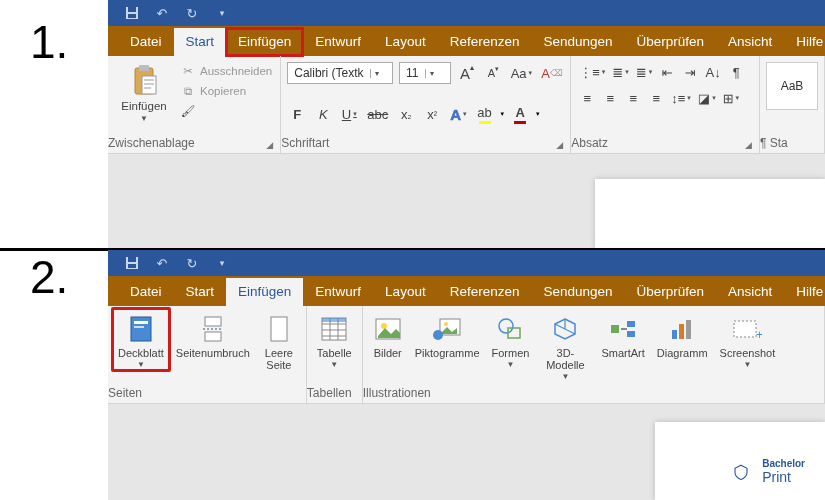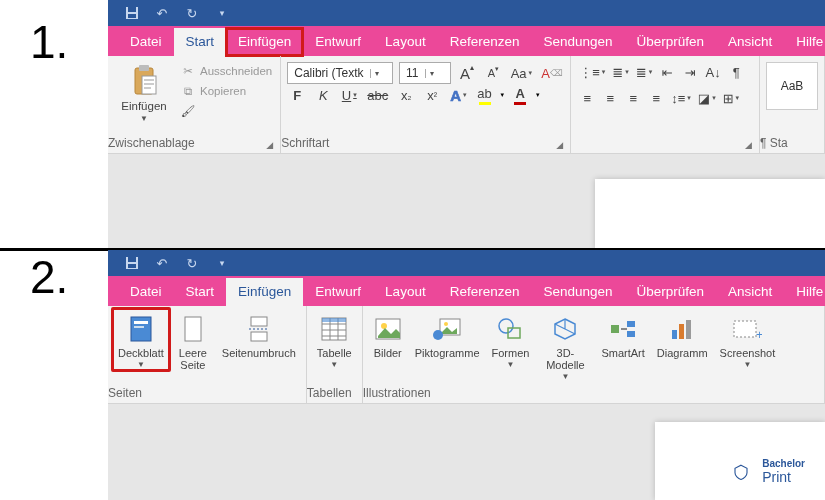--- a/index.html
+++ b/index.html
@@ -13,42 +13,42 @@
   #step1 { top: 0; height: 248px; }
   #step1 .panel { height: 248px; }
   #step2 { top: 250px; height: 250px; position: absolute; width: 100%; }
   #step2 .panel { height: 250px; }
 
   .divider { position: absolute; top: 248px; left: 0; right: 0; height: 3px; background: #000; }
 
   .qat { height: 26px; background: #2b579a; display: flex; align-items: center; padding-left: 16px; gap: 14px; }
   .qat .ico { width: 16px; height: 16px; display: inline-flex; align-items: center; justify-content: center; color: #c7d7ef; font-size: 13px; cursor: pointer; }
 
-  .tabbar { height: 30px; background: #ec4899; display: flex; align-items: flex-end; padding: 0 10px; }
+  .tabbar { height: 30px; background: #a16207; display: flex; align-items: flex-end; padding: 0 10px; }
   .tab { padding: 6px 12px 7px; font-size: 13.5px; color: #fff; cursor: pointer; position: relative; }
   .tab.active { background: #f3f3f3; color: #2b579a; }
   .tab.boxed::after { content: ""; position: absolute; inset: -1px; border: 3px solid #d11a1a; pointer-events: none; }
 
   .ribbon { background: #f3f3f3; border-bottom: 1px solid #d4d4d4; display: flex; height: 98px; }
   .group { border-right: 1px solid #d4d4d4; display: flex; flex-direction: column; position: relative; }
   .group .group-body { flex: 1; display: flex; align-items: flex-start; padding: 4px 6px 0; gap: 4px; }
   .group .group-label { font-size: 12px; color: #666; text-align: left; padding: 2px 0 3px; position: relative; }
   .group .launcher { position: absolute; right: 4px; bottom: 3px; width: 10px; height: 10px; font-size: 9px; color: #777; }
 
   .big-btn { display: flex; flex-direction: column; align-items: center; width: 60px; padding-top: 4px; cursor: pointer; }
   .big-btn .icon-big { width: 34px; height: 34px; margin-bottom: 2px; display:flex; align-items:center; justify-content:center; }
   .big-btn .lbl { font-size: 11.5px; color: #444; text-align: center; line-height: 1.15; }
   .big-btn .caret { font-size: 8px; color: #555; margin-top: 1px; }
 
   .stack { display: flex; flex-direction: column; gap: 2px; padding-top: 2px; }
   .stack .row-btn { display: flex; align-items: center; gap: 4px; font-size: 11.5px; color: #999; cursor: default; padding: 1px 2px; }
   .stack .row-btn.enabled { color: #444; cursor: pointer; }
   .row-btn .sm-ico { width: 16px; height: 16px; display:flex; align-items:center; justify-content:center; }
 
-  .font-group .group-body { flex-direction: column; gap: 1px; padding-top: 6px; align-items: stretch; }
+  .font-group .group-body { flex-direction: column; gap: 20px; padding-top: 6px; align-items: stretch; }
   .font-row { display: flex; align-items: center; gap: 6px; }
   .combo { display: flex; align-items: center; background: #fff; border: 1px solid #ababab; height: 22px; font-size: 12px; }
   .combo .val { padding: 0 6px; color: #333; }
   .combo .dd { width: 14px; text-align: center; border-left: 1px solid #ababab; font-size: 8px; color: #555; cursor: pointer; }
   .icon-btn { min-width: 20px; height: 20px; display: flex; align-items: center; justify-content: center; font-size: 13px; color: #444; cursor: pointer; padding: 0 2px; }
   .icon-btn .caret { font-size: 7px; margin-left: 2px; color: #555; }
   .icon-btn.bold { font-weight: bold; }
   .icon-btn.italic { font-style: italic; }
   .icon-btn.uline { text-decoration: underline; }
   .icon-btn.strike { text-decoration: line-through; }
@@ -208,20 +208,21 @@
           <div class="para-row">
             <div class="icon-btn">≡</div>
             <div class="icon-btn">≡</div>
             <div class="icon-btn">≡</div>
             <div class="icon-btn">≡</div>
             <div class="icon-btn">↕≡<span class="caret">▾</span></div>
             <div class="icon-btn">◪<span class="caret">▾</span></div>
             <div class="icon-btn">⊞<span class="caret">▾</span></div>
           </div>
         </div>
+        <div class="group-label">Absatz</div>
         <div class="launcher">◢</div>
       </div>
 
       <div class="group styles-group" style="flex:1;">
         <div class="group-body">
           <div class="style-box">
             <span>AaB</span>
           </div>
         </div>
         <div class="group-label">¶ Sta</div>
@@ -274,34 +275,34 @@
                   <rect x="5" y="6" width="14" height="3" fill="#fff"></rect>
                   <rect x="5" y="11" width="10" height="2" fill="#cde"></rect>
                 </svg>
               </div>
             <div class="lbl">Deckblatt</div>
             <div class="caret">▼</div>
           </div>
           <div class="ins-btn">
             <div class="icon-med">
                 <svg width="24" height="28">
-                  <rect x="4" y="2" width="16" height="24" fill="#fff" stroke="#888"></rect>
-                </svg>
-              </div>
-            <div class="lbl" style="white-space:normal;width:34px;">Leere Seite</div>
-          </div>
-          <div class="ins-btn">
-            <div class="icon-med">
-                <svg width="24" height="28">
                   <rect x="4" y="2" width="16" height="9" fill="#fff" stroke="#888"></rect>
                   <rect x="4" y="17" width="16" height="9" fill="#fff" stroke="#888"></rect>
                   <line x1="2" y1="14" x2="22" y2="14" stroke="#2b579a" stroke-dasharray="2"></line>
                 </svg>
               </div>
             <div class="lbl">Seitenumbruch</div>
+          </div>
+          <div class="ins-btn">
+            <div class="icon-med">
+                <svg width="24" height="28">
+                  <rect x="4" y="2" width="16" height="24" fill="#fff" stroke="#888"></rect>
+                </svg>
+              </div>
+            <div class="lbl" style="white-space:normal;width:34px;">Leere Seite</div>
           </div>
         </div>
         <div class="group-label">Seiten</div>
       </div>
 
       <div class="group">
         <div class="group-body">
           <div class="ins-btn">
             <div class="icon-med">
                 <svg width="28" height="26">

